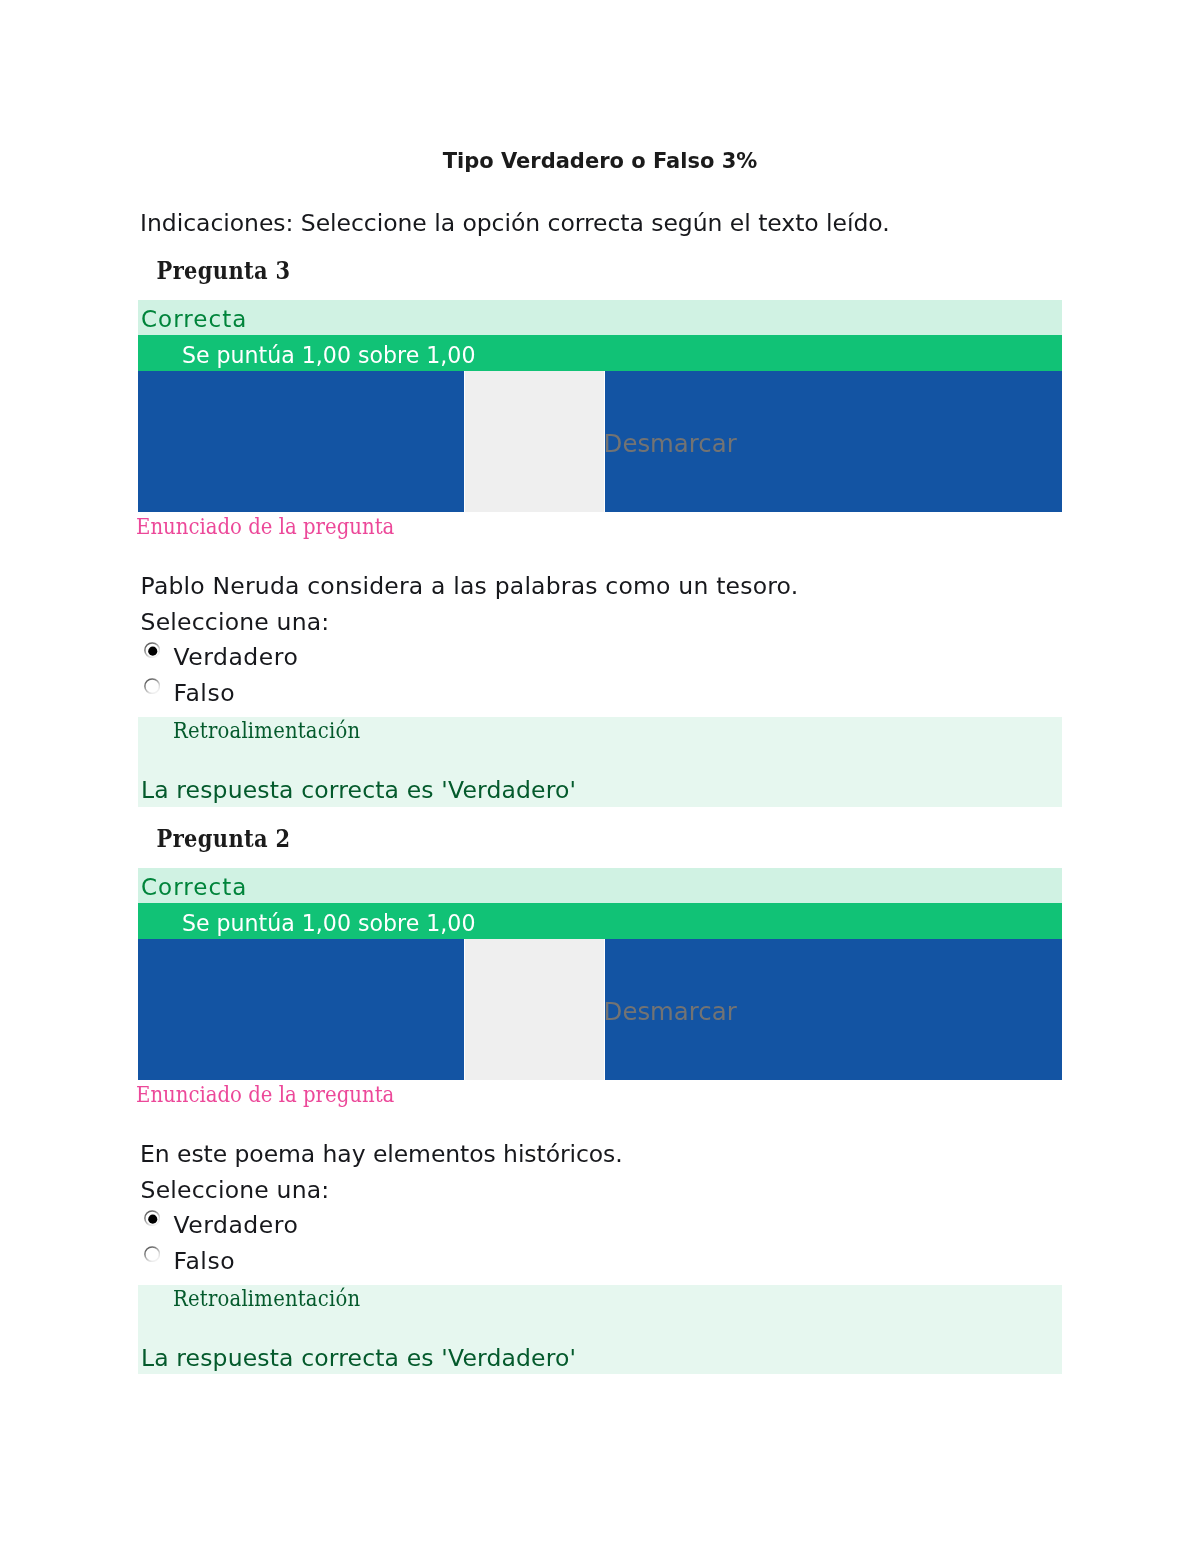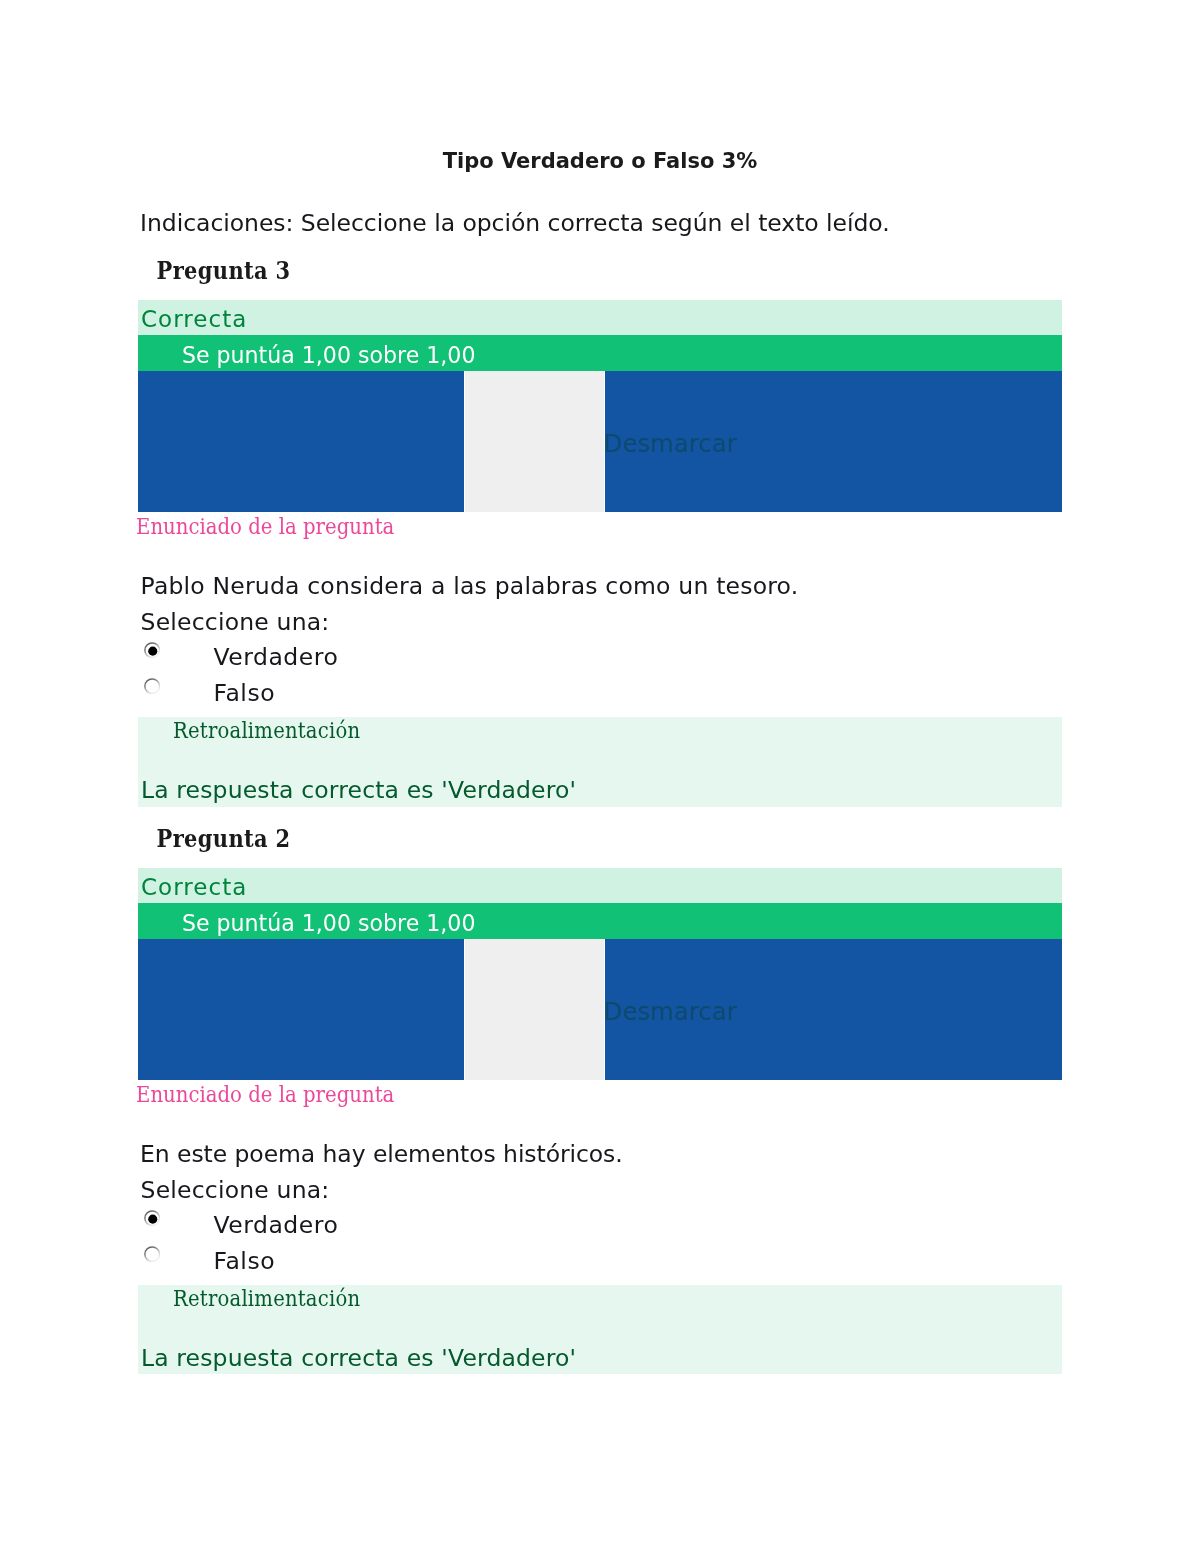--- a/index.html
+++ b/index.html
@@ -24,32 +24,32 @@
   .band{left:138px;width:924px;}
   .band-correct{background:#d0f2e3;}
   .band-score{background:#11c276;}
   .txt-correct{left:141px;font-size:23px;color:#00843b;letter-spacing:1.05px;}
   .txt-score{left:139.9px;font-size:22.1px;color:#ffffff;margin-left:42px;}
 
   
   .blue-left{left:138px;background:#1354a3;}
   .grey-mid{left:465px;background:#efefef;}
   .blue-right{left:605px;background:#1354a3;}
-  .unmark{left:603.6px;font-size:24.4px;color:#0c4a6e;}
+  .unmark{left:603.6px;font-size:24.4px;color:#737373;}
 
   
   .stmt-label{left:136px;font-family:"DejaVu Serif",serif;font-stretch:condensed;
               font-size:21.9px;color:#ec4899;}
 
   
   .body-text{left:140.6px;font-size:23.5px;color:#17181c;letter-spacing:0.19px;}
   .body-text.tight{left:140.1px;letter-spacing:-0.08px;}
 
   
-  .opt-label{left:173.6px;font-size:23.5px;color:#17181c;letter-spacing:0.5px;margin-left:40px;}
+  .opt-label{left:173.6px;font-size:23.5px;color:#17181c;letter-spacing:0.5px;}
   .opt-row{left:143.7px;width:16.6px;height:16.6px;}
   .radio{display:block;width:16.6px;height:16.6px;}
 
   
   .fb-box{left:138px;width:924px;background:#e6f7ef;}
   .fb-label{left:141.1px;font-family:"DejaVu Serif",serif;font-stretch:condensed;
             font-size:21.8px;color:#045a2c;letter-spacing:0.2px;margin-left:32px;}
   .fb-text{left:140.9px;font-size:23.5px;color:#045a2c;letter-spacing:0.15px;}
 </style>
 </head>

